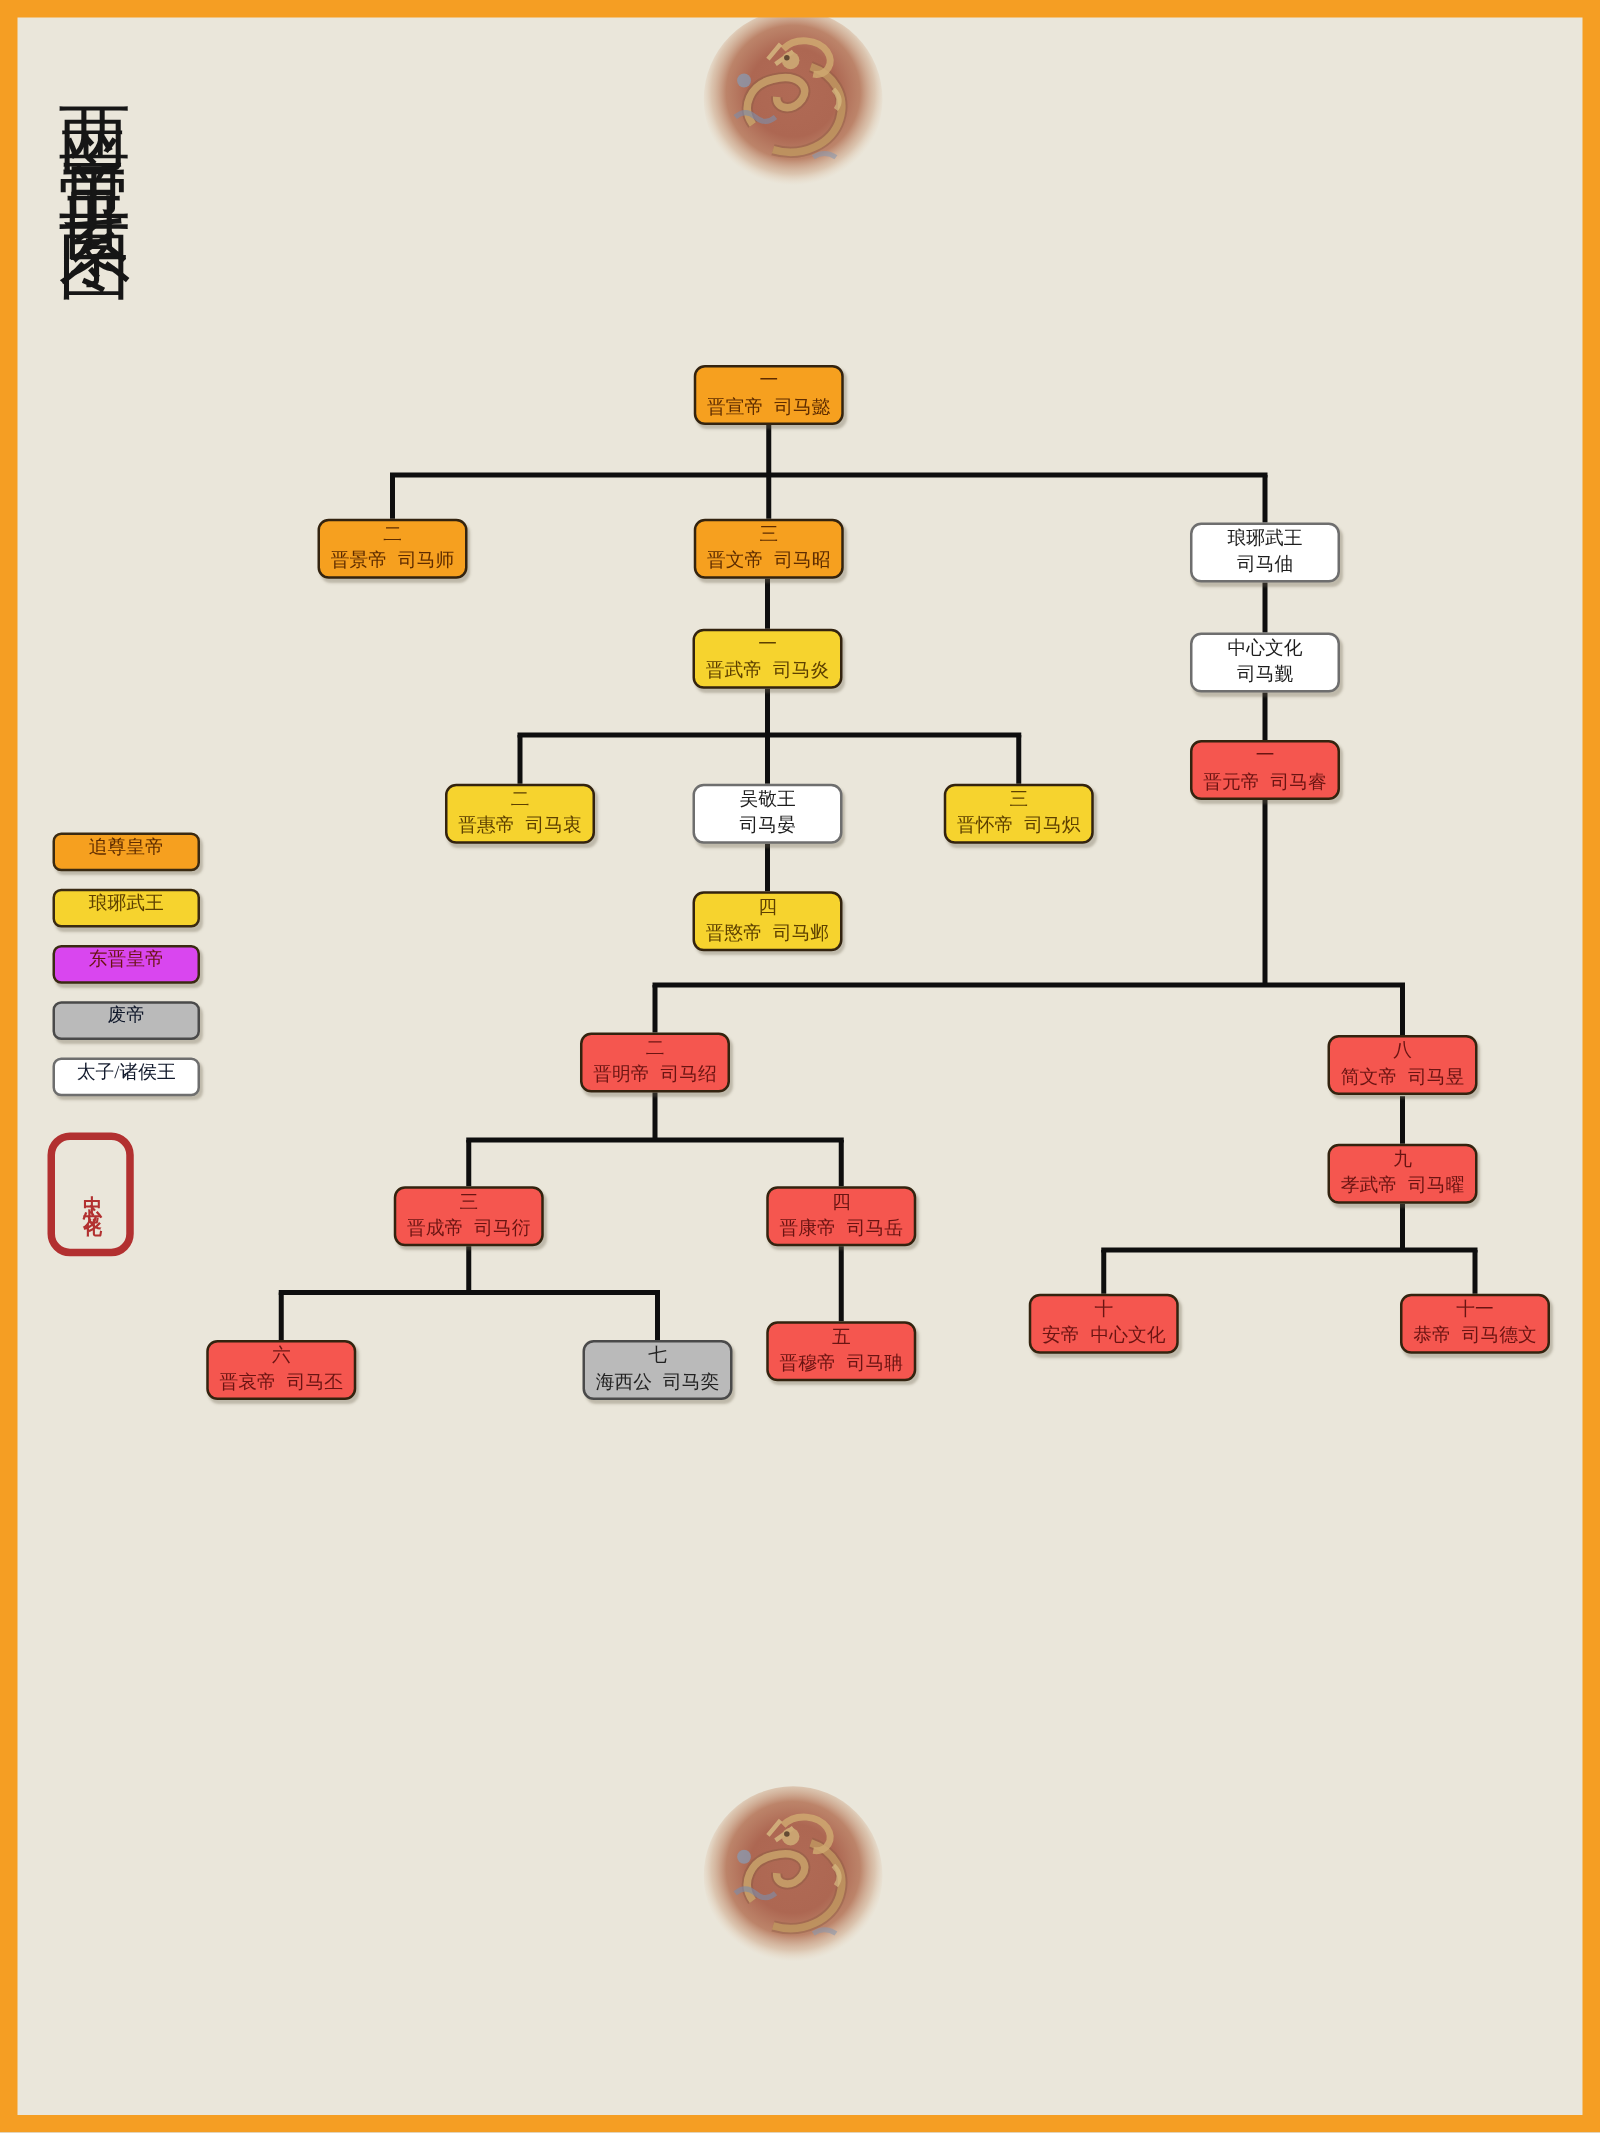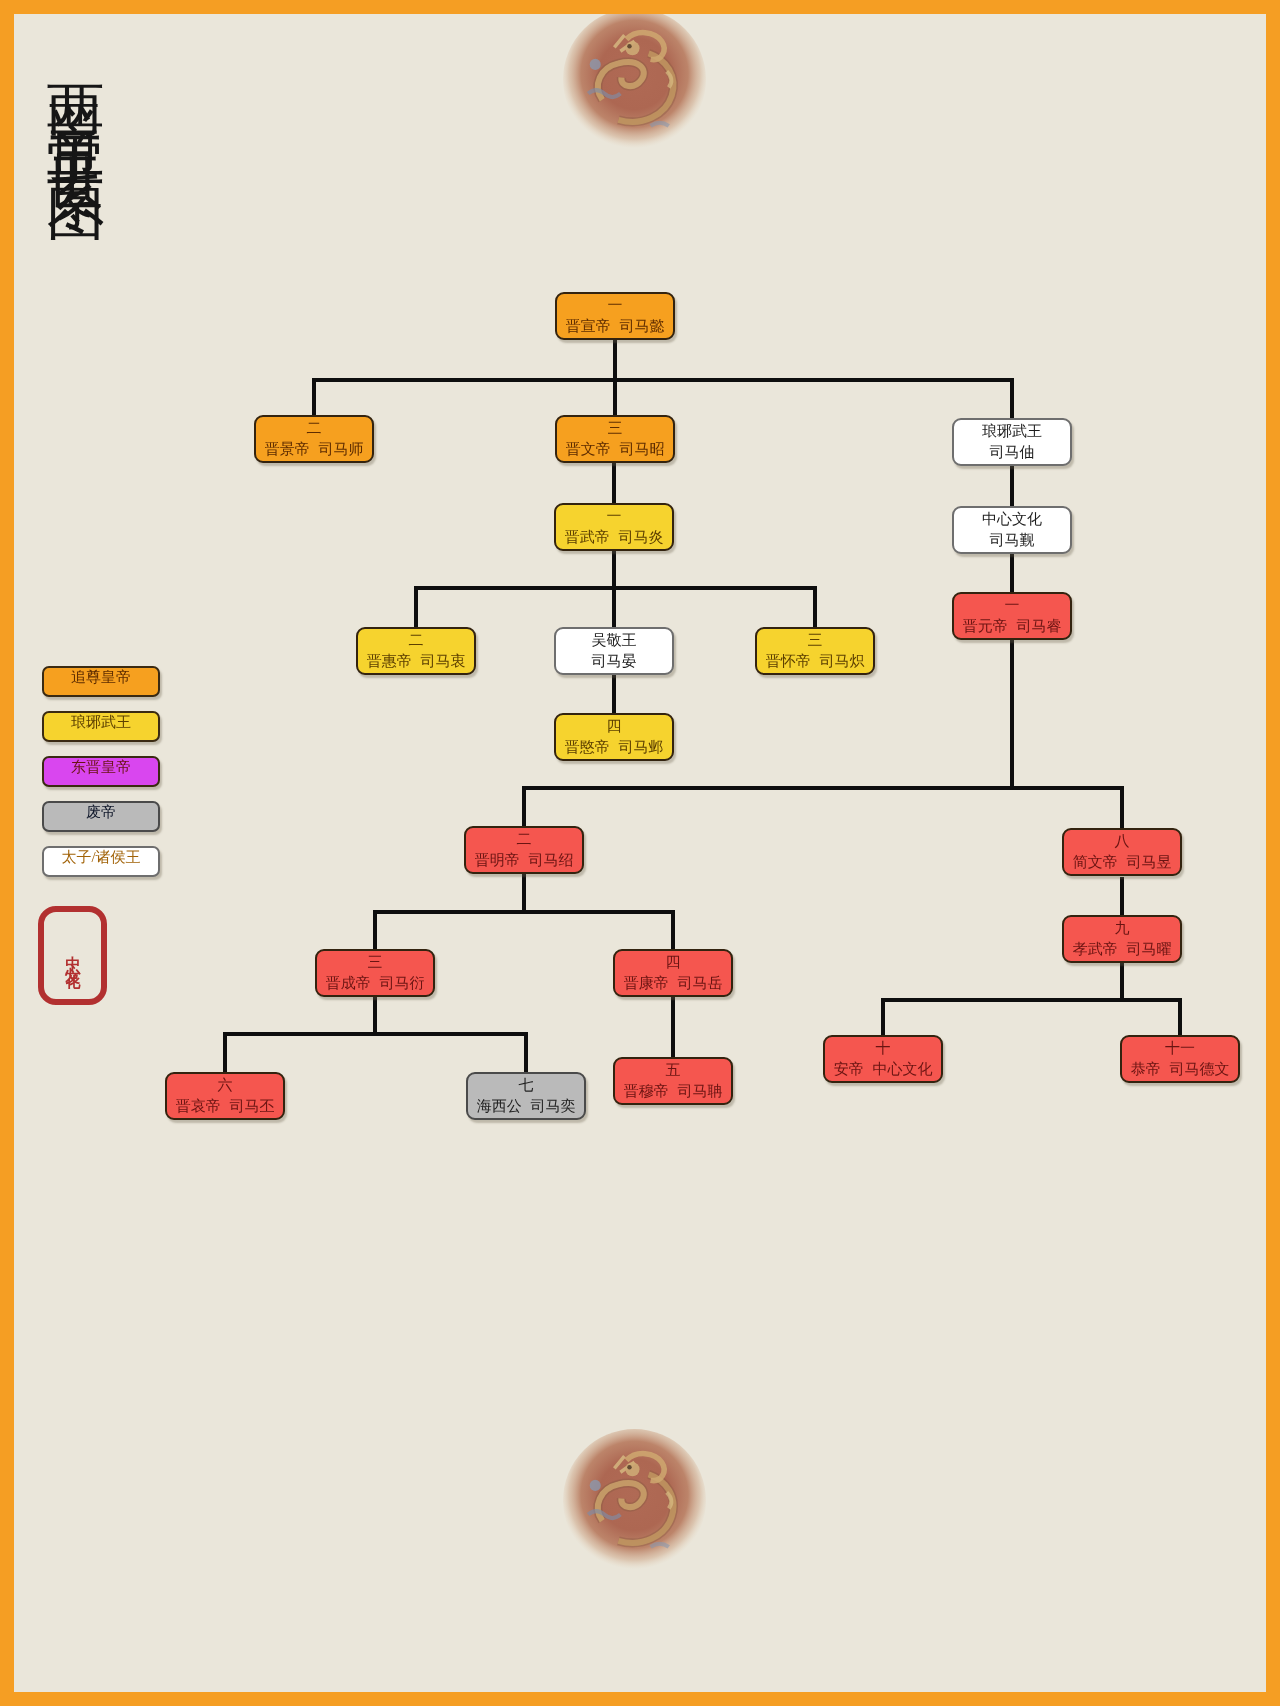--- a/index.html
+++ b/index.html
@@ -58,21 +58,21 @@
   }
   .t-zhuizun{background:#f6a01f;color:#5e2c00;}
   .t-xijin{background:#f6d32e;color:#5d4000;}
   .t-dongjin{background:#f5564f;color:#6a1412;}
   .t-feidi{background:#bababa;color:#222;border-color:#4a4a4a;}
   .t-wang{background:#ffffff;color:#1d1d1d;border-color:#6e6e6e;}
   .lg-zhuizun{background:#f6a01f;color:#5e2c00;}
   .lg-xijin{background:#f6d32e;color:#5d4000;}
   .lg-dongjin{background:#d946ef;color:#6a1412;}
   .lg-feidi{background:#bababa;color:#0f172a;border-color:#4a4a4a;}
-  .lg-wang{background:#ffffff;color:#a16207;border-color:#6e6e6e;}
+  .lg-wang{background:#ffffff;color:#0f172a;border-color:#6e6e6e;}
 </style>
 </head>
 <body>
 
 <div class="page">
 
   <svg width="0" height="0" style="position:absolute">
     <defs>
       <radialGradient id="medgrad" cx="50%" cy="46%" r="52%">
         <stop offset="0%" stop-color="#b06a55"></stop>

